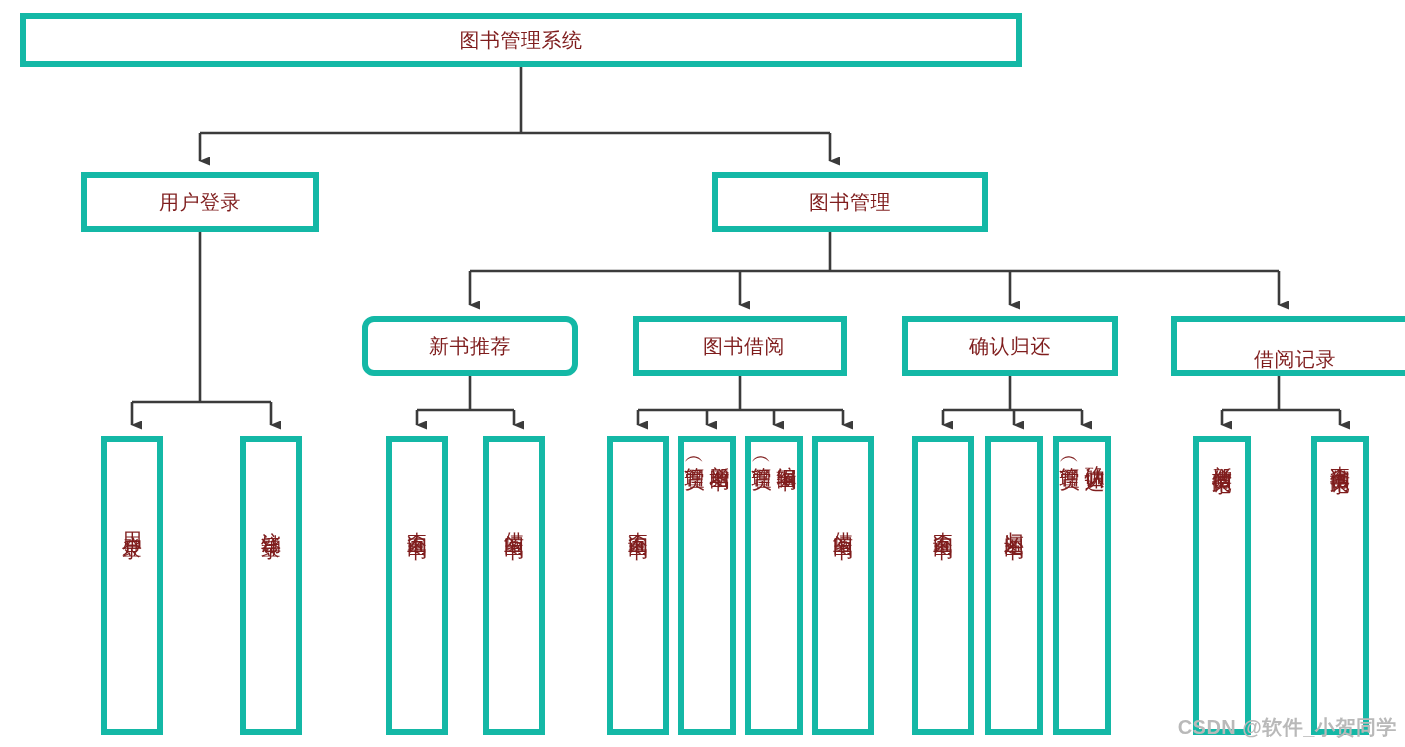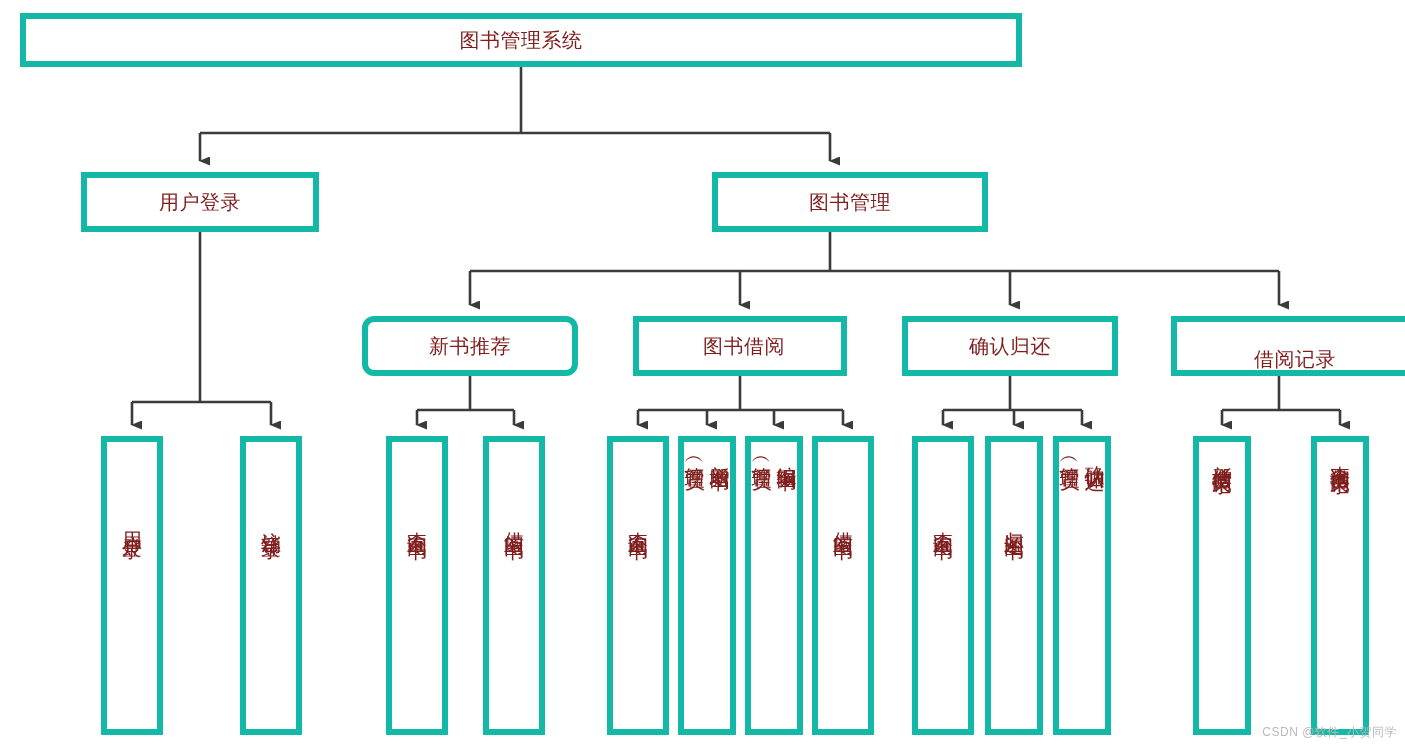--- a/index.html
+++ b/index.html
@@ -64,24 +64,25 @@
     padding-top: 66px;
   }
   .node.vert.two-col .label {
     padding-top: 0px;
     letter-spacing: 2px;
   }
   .watermark {
     position: absolute;
     right: 8px;
     bottom: 6px;
-    font-size: 12px;
+    font-size: 20px;
     color: #b9b9b9;
     letter-spacing: 0.5px;
     white-space: nowrap;
+    font-weight: bold;
   }
 </style>
 </head>
 <body>
 
 <div id="canvas">
   <svg id="edges" viewBox="0 0 1405 747">
     <defs>
       <marker id="arrowhead" markerWidth="9" markerHeight="11" refX="4.5" refY="10" orient="auto" markerUnits="userSpaceOnUse">
         <polygon points="0,0 9,0 4.5,11" fill="#3b3b3b"></polygon>

